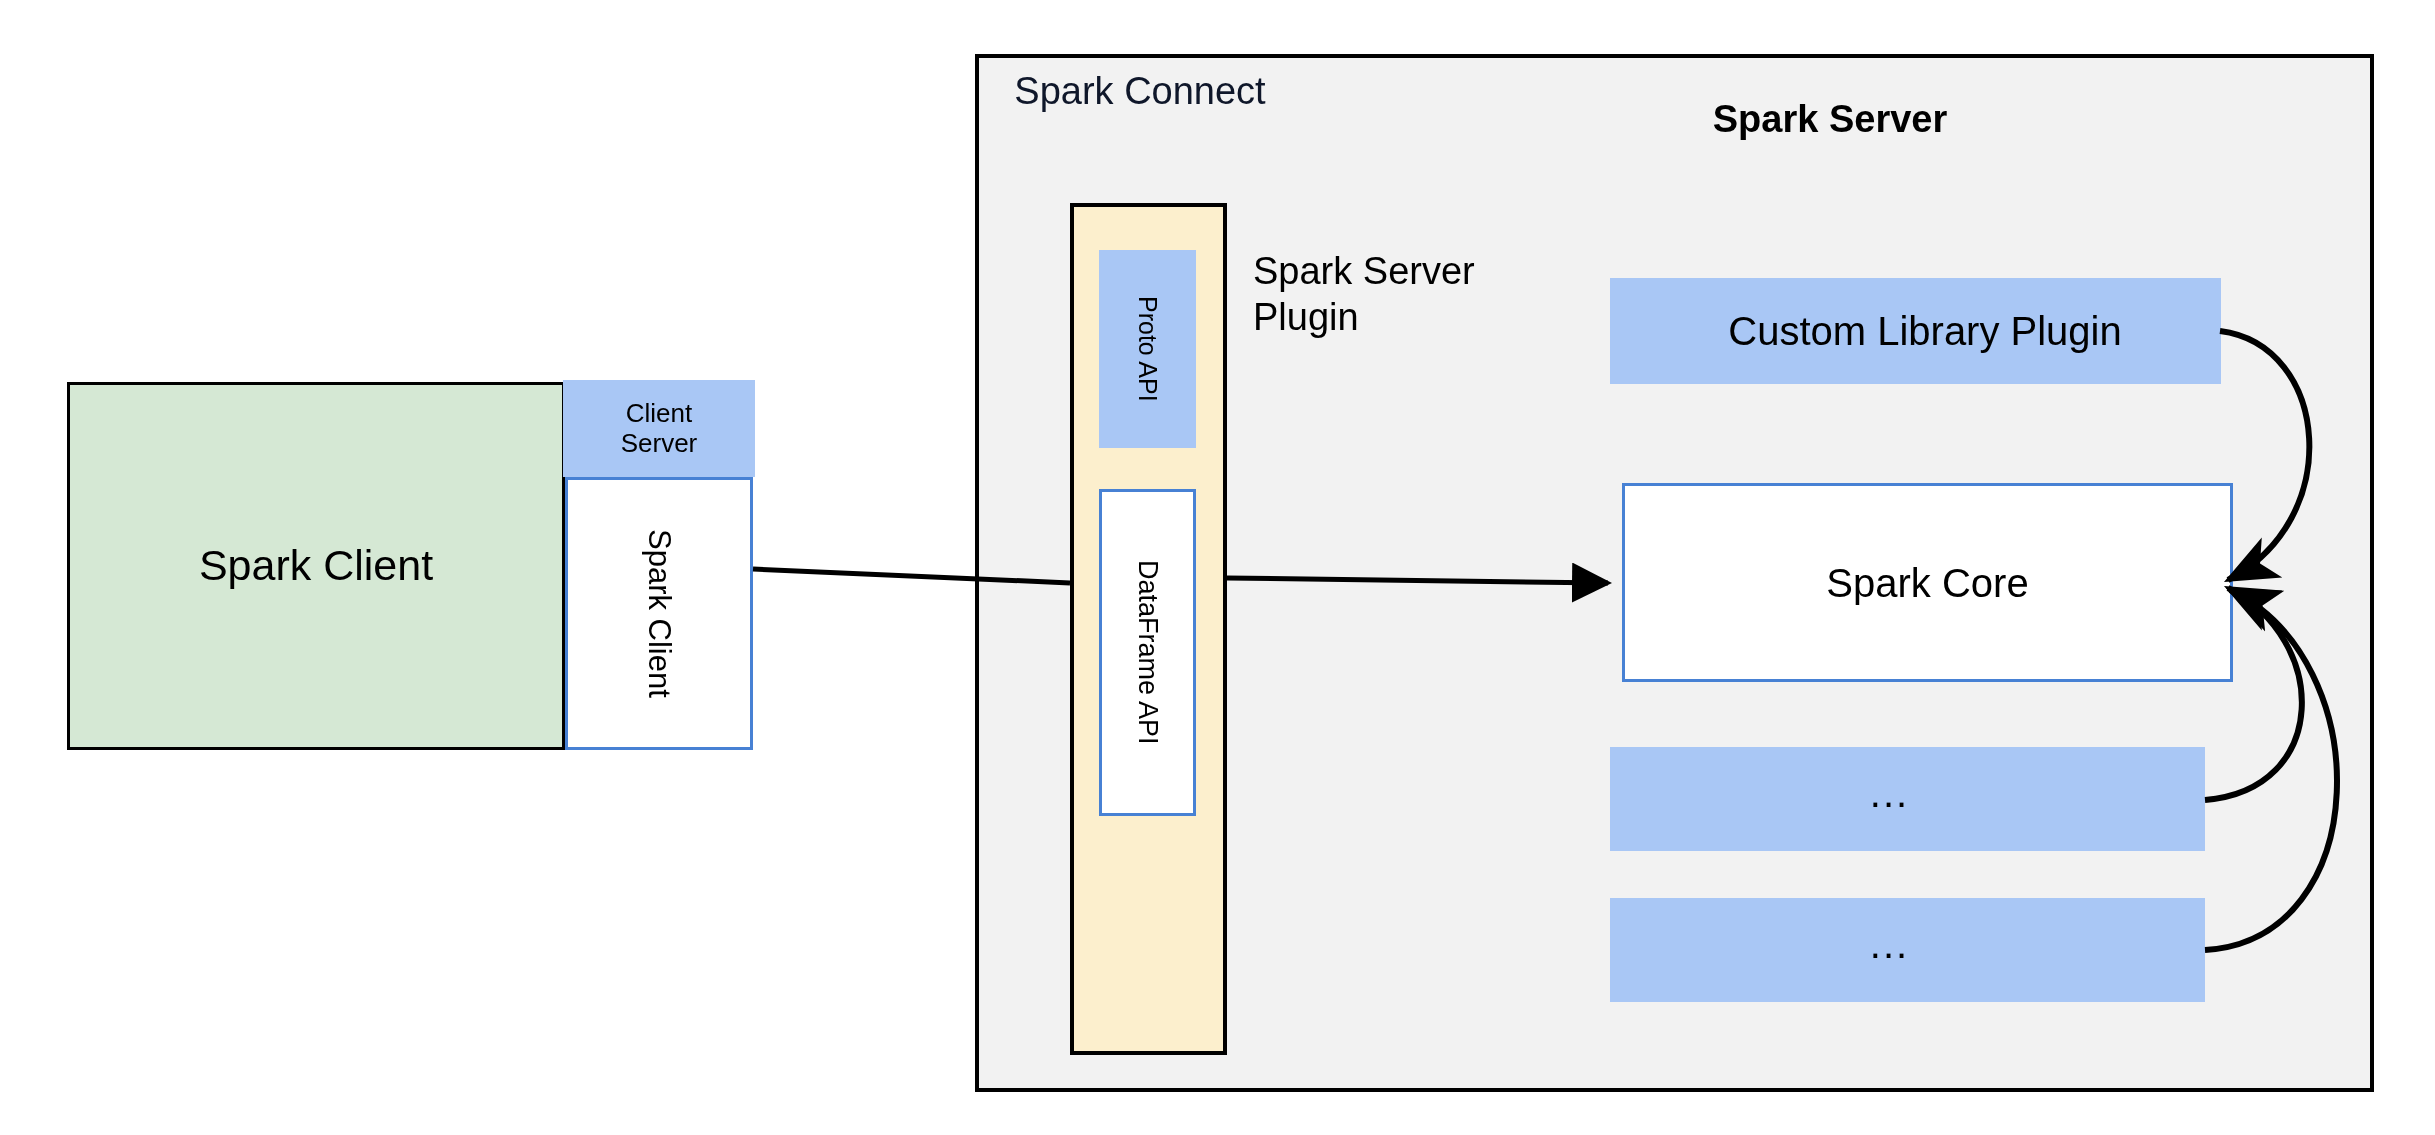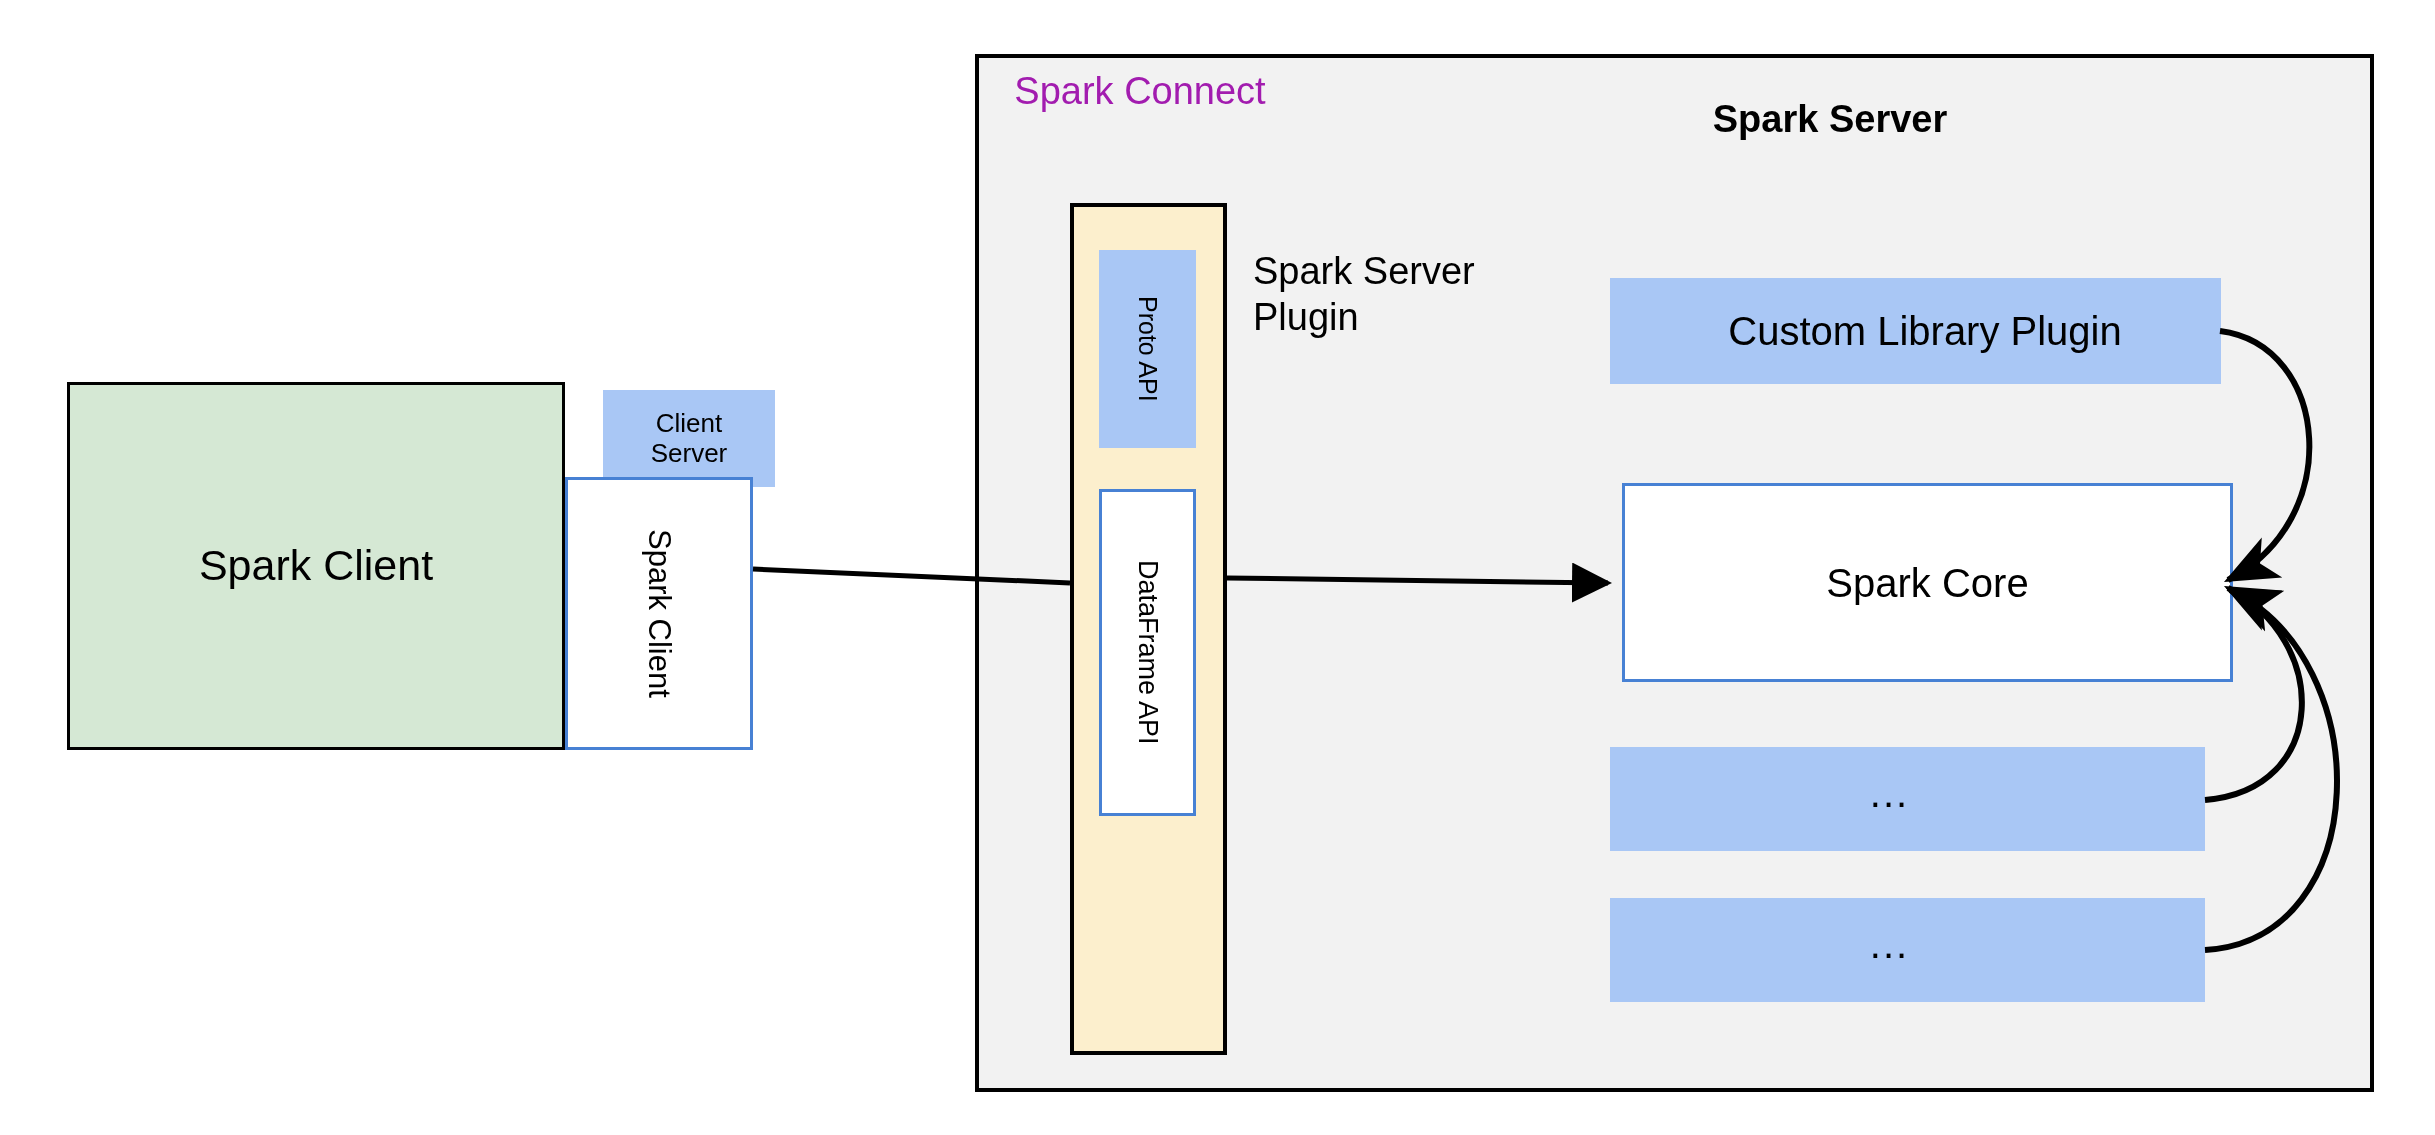--- a/index.html
+++ b/index.html
@@ -27,26 +27,25 @@
   }
   
   #client-app-box {
     left: 67px;  top: 382px;
     width: 498px; height: 368px;
     background: #D5E8D4;
     border: 3px solid #000000;
     font-size: 43px;
   }
   #client-package-box {
-    left: 563px; top: 390px;
-    width: 172px; height: 97px;
+    left: 563px; top: 380px;
+    width: 192px; height: 97px;
     background: #A9C7F5;
     border: 2px solid #A9C7F5;
     font-size: 26px;
-    margin-left: 40px;
   }
   #spark-client-box {
     left: 565px; top: 477px;
     width: 188px; height: 273px;
     background: #ffffff;
     border: 3px solid #4781D4;
     font-size: 31px;
   }
   .vtext {
     writing-mode: vertical-rl;
@@ -61,21 +60,21 @@
     background: #F2F2F2;
     border: 4px solid #000000;
     box-sizing: border-box;
   }
   #spark-connect-api-label {
     position: absolute;
     left: 1000px; top: 68px;
     width: 280px;
     text-align: center;
     font-size: 38px;
-    color: #a21caf;
+    color: #0f172a;
     line-height: 1.22;
   }
   #spark-server-title {
     position: absolute;
     left: 1690px; top: 98px;
     width: 280px;
     text-align: center;
     font-weight: bold;
     font-size: 38px;
     color: #000000;

